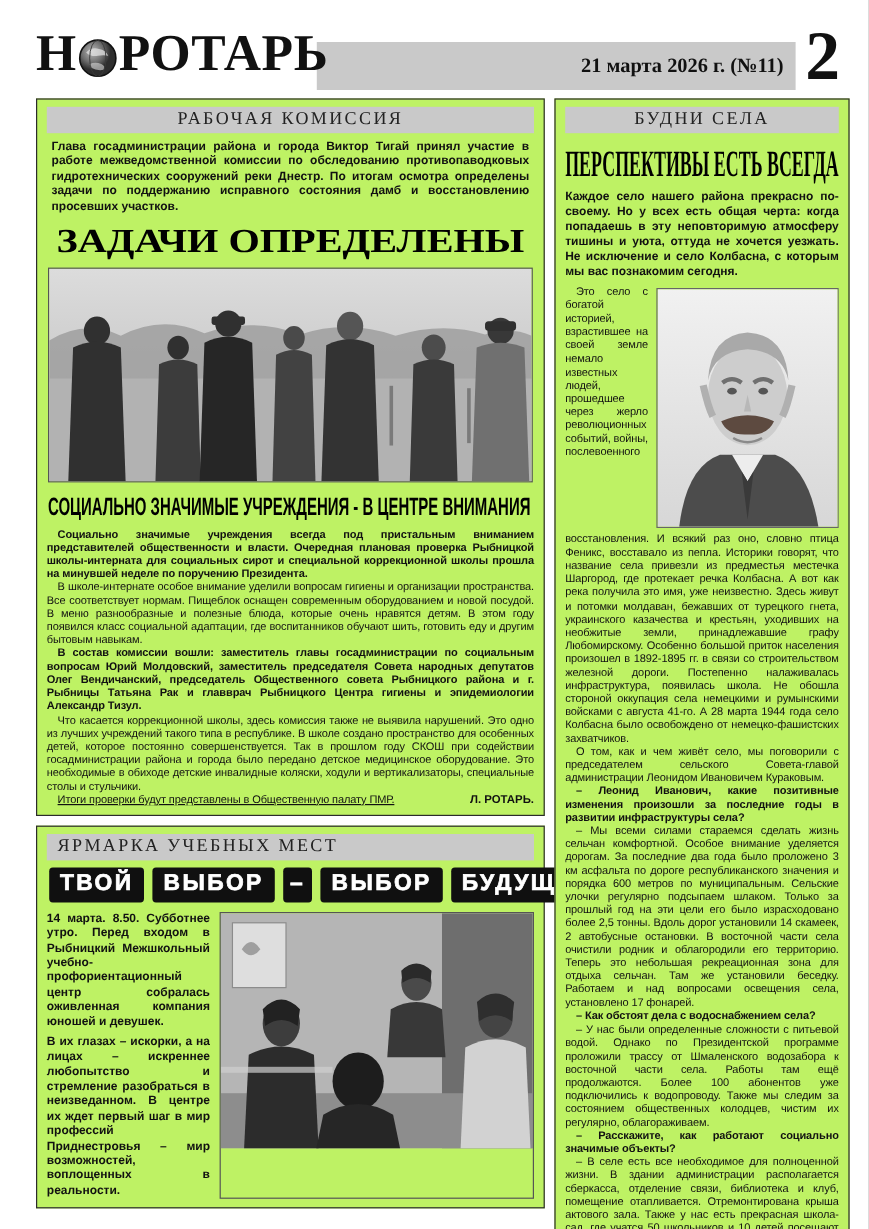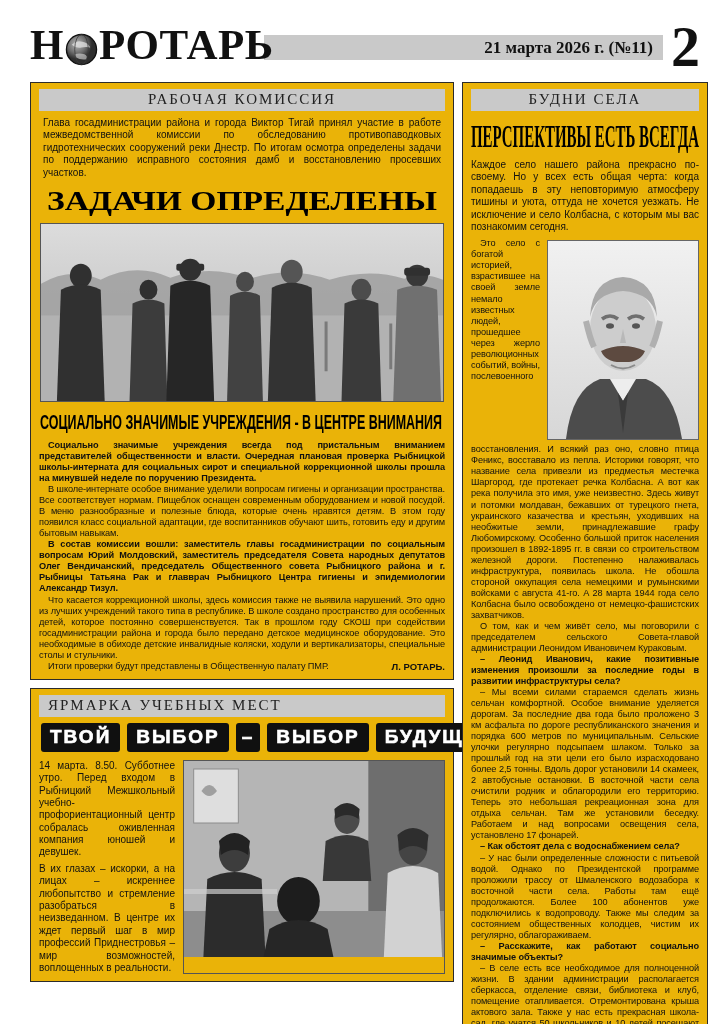--- a/index.html
+++ b/index.html
@@ -5,38 +5,38 @@
   * { margin:0; padding:0; box-sizing:border-box; }
   body { background:#888; font-family:"Liberation Sans", sans-serif; }
   .page { width:724px; min-height:1024px; margin:0 auto; background:#fff; color:#111;
           padding:24px 24px 16px 30px; }
 
   
   .masthead { display:flex; align-items:flex-start; margin-bottom:10px; height:48px; }
   .logo { font-family:"Liberation Serif", serif; font-weight:bold; font-size:43px;
           line-height:42px; letter-spacing:0.5px; display:flex; align-items:center; white-space:nowrap; z-index:2; }
   .globe-wrap { width:33px; height:33px; margin:4px 1px 0; display:inline-block; }
-  .dateband { flex:1; background:#c9c9c9; height:25px; margin:11px 0 0 -10px;
+  .dateband { flex:1; background:#c9c9c9; height:40px; margin:11px 0 0 -10px;
               display:flex; justify-content:flex-end; align-items:center; padding-right:10px;
               font-family:"Liberation Serif", serif; font-weight:bold; font-size:17px; }
   .pagenum { font-family:"Liberation Serif", serif; font-weight:bold; font-size:58px;
              line-height:46px; margin-left:8px; }
 
   
   .cols { display:flex; gap:8px; align-items:flex-start; }
   .col-left { width:424px; display:flex; flex-direction:column; gap:8px; flex:none; }
   .col-right { flex:1; }
-  section { border:1px solid #2b2b2b; padding:6px 8px 7px; background:#eab308; }
+  section { border:1px solid #2b2b2b; padding:6px 8px 7px; background:#bef264; }
 
   .kicker { background:#c9c9c9; font-family:"Liberation Serif", serif; font-size:15px;
             letter-spacing:2px; padding:2px 9px 3px; margin-bottom:6px; color:#222; }
   .kicker.center { text-align:center; }
   .kicker.rightbar { width:58%; margin-left:auto; text-align:right; }
 
-  .lead-bold { font-weight:normal; font-size:10px; line-height:1.24; text-align:justify; }
+  .lead-bold { font-weight:bold; font-size:10px; line-height:1.24; text-align:justify; }
   p.body { font-size:9.2px; line-height:1.2; text-align:justify; text-indent:9px;
            letter-spacing:-0.1px; }
   p.body.b { font-weight:bold; }
   .byline-row { display:flex; justify-content:space-between; align-items:flex-end; }
   .byline { font-weight:bold; font-size:9.5px; text-align:right; margin-top:0; }
 
   .svg-headline { display:block; margin:4px auto 6px; }
   .svg-headline text { fill:#000; font-weight:bold; }
   .serif-h text { font-family:"Liberation Serif", serif; }
   .sans-h text { font-family:"Liberation Sans", sans-serif; }
@@ -140,21 +140,21 @@
 
         <svg class="svg-headline sans-h" width="404" height="26" viewBox="0 0 404 26">
           <text x="0" y="21" font-size="21" textLength="402" lengthAdjust="spacingAndGlyphs">СОЦИАЛЬНО ЗНАЧИМЫЕ УЧРЕЖДЕНИЯ - В ЦЕНТРЕ ВНИМАНИЯ</text>
         </svg>
 
         <p class="body b">Социально значимые учреждения всегда под пристальным вниманием представителей общественности и власти. Очередная плановая проверка Рыбницкой школы-интерната для социальных сирот и специальной коррекционной школы прошла на минувшей неделе по поручению Президента.</p>
         <p class="body">В школе-интернате особое внимание уделили вопросам гигиены и организации пространства. Все соответствует нормам. Пищеблок оснащен современным оборудованием и новой посудой. В меню разнообразные и полезные блюда, которые очень нравятся детям. В этом году появился класс социальной адаптации, где воспитанников обучают шить, готовить еду и другим бытовым навыкам.</p>
         <p class="body b">В состав комиссии вошли: заместитель главы госадминистрации по социальным вопросам Юрий Молдовский, заместитель председателя Совета народных депутатов Олег Вендичанский, председатель Общественного совета Рыбницкого района и г. Рыбницы Татьяна Рак и главврач Рыбницкого Центра гигиены и эпидемиологии Александр Тизул.</p>
         <p class="body">Что касается коррекционной школы, здесь комиссия также не выявила нарушений. Это одно из лучших учреждений такого типа в республике. В школе создано пространство для особенных детей, которое постоянно совершенствуется. Так в прошлом году СКОШ при содействии госадминистрации района и города было передано детское медицинское оборудование. Это необходимые в обиходе детские инвалидные коляски, ходули и вертикализаторы, специальные столы и стульчики.</p>
         <div class="byline-row">
-          <p class="body" style="flex:1;">Итоги проверки будут представлены в Общественную палату ПМР.</p>
+          <p class="body" style="flex:1;text-decoration:underline;">Итоги проверки будут представлены в Общественную палату ПМР.</p>
           <div class="byline">Л. РОТАРЬ.</div>
         </div>
       </section>
 
       <section>
         <div class="kicker">ЯРМАРКА УЧЕБНЫХ МЕСТ</div>
         <div class="blocks">
           <span>ТВОЙ</span>
           <span>ВЫБОР</span>
           <span class="dash">–</span>

